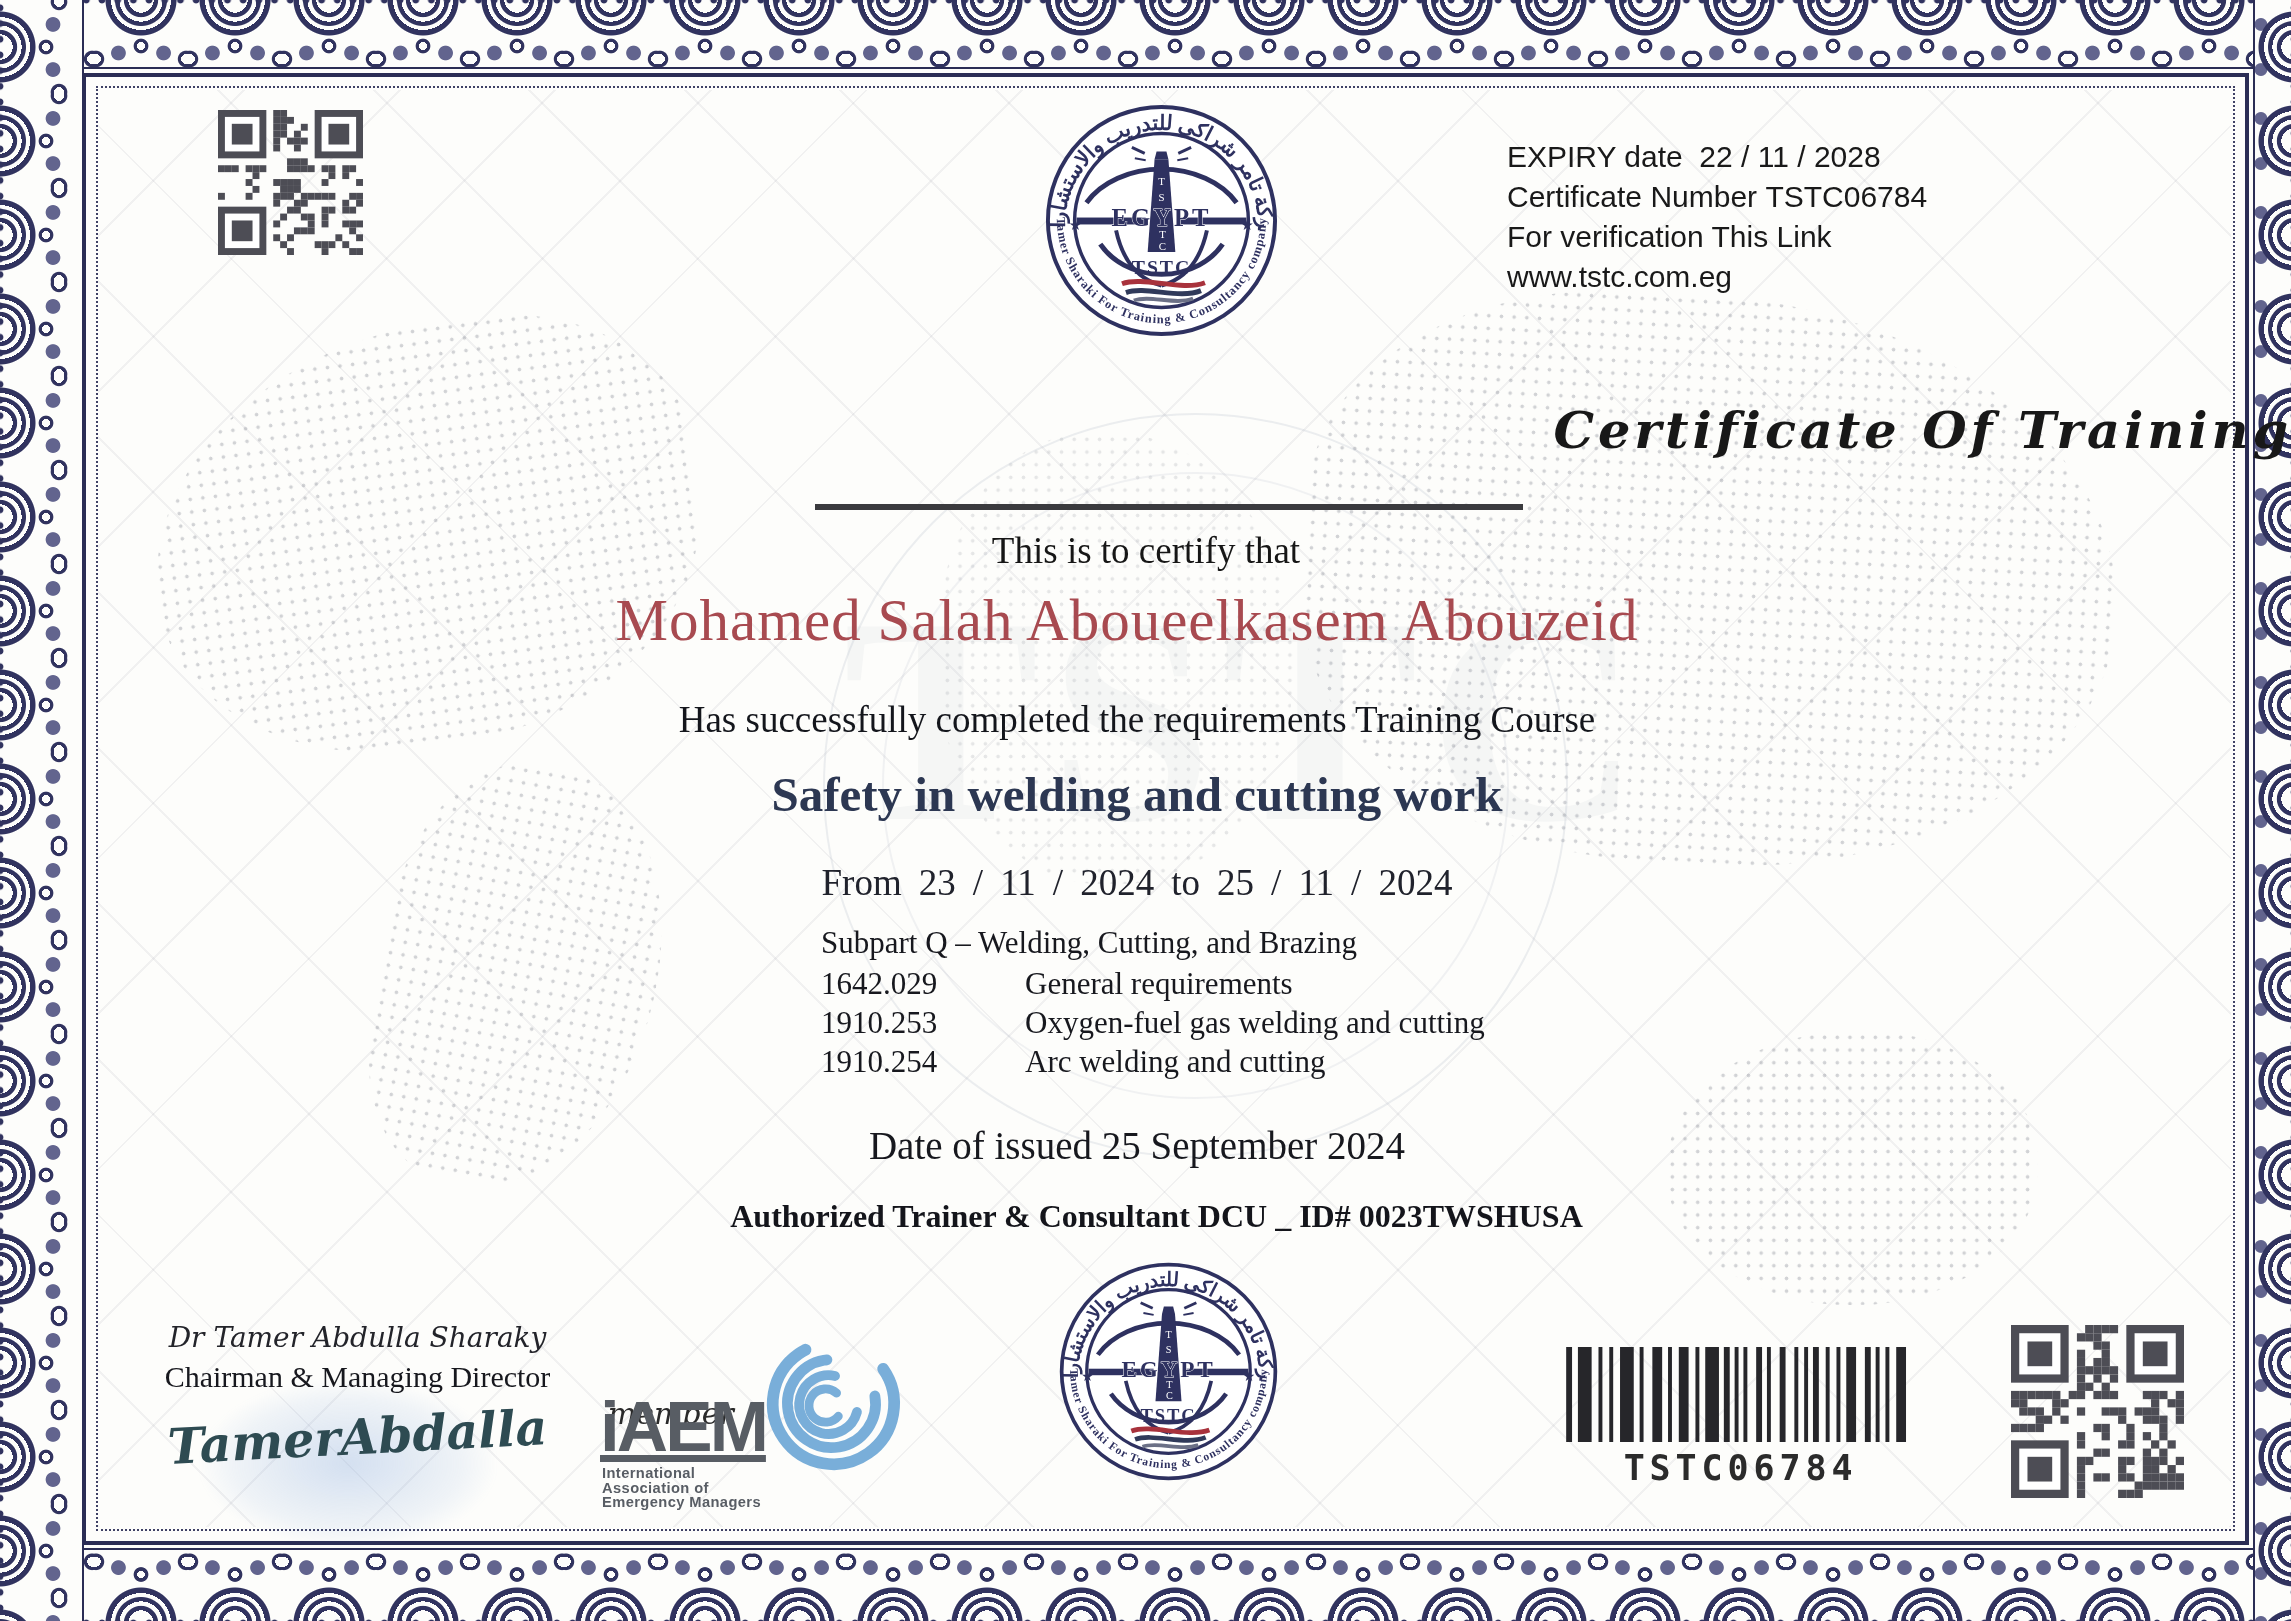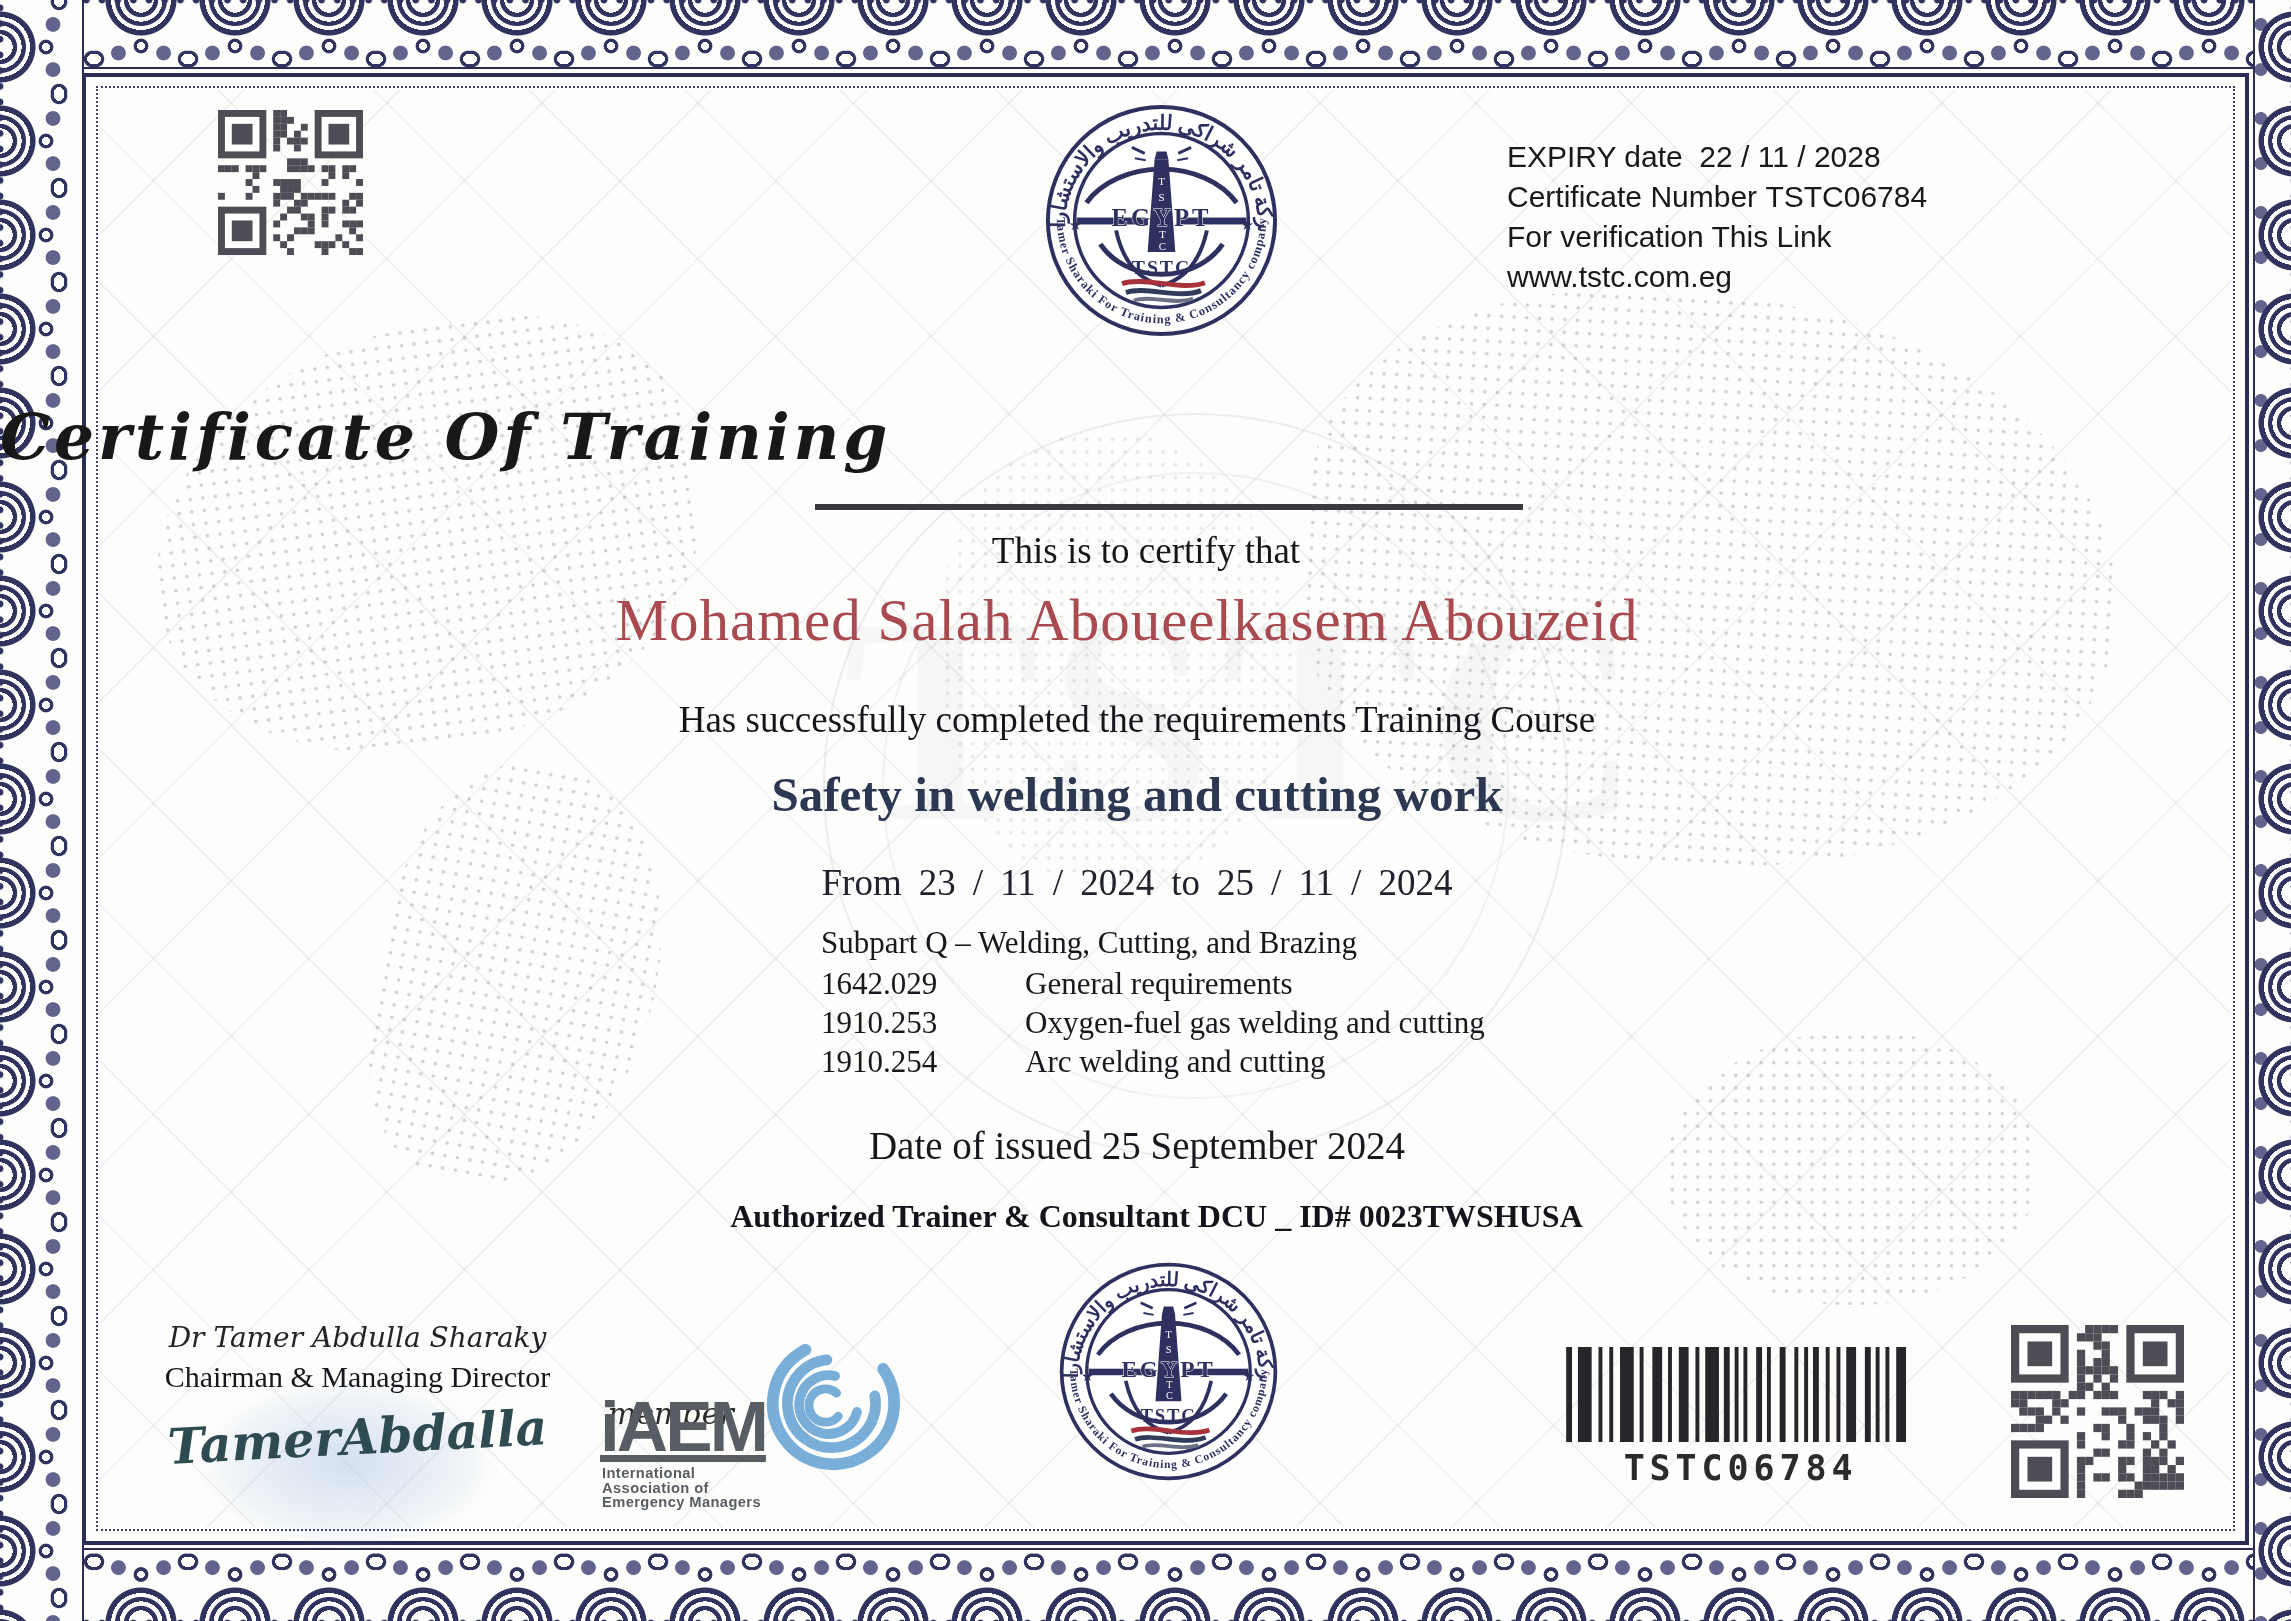--- a/index.html
+++ b/index.html
@@ -82,22 +82,22 @@
   .wm-ring2{position:absolute;left:784px;top:382px;width:627px;height:627px;border-radius:50%;
     border:2px solid rgba(172,182,198,.16);}
   .wm-text{position:absolute;left:745px;top:461px;width:745px;text-align:center;
     font-size:294px;font-weight:bold;color:rgba(150,162,184,.08);letter-spacing:9.8px;}
 
   
   .content{position:absolute;inset:0;z-index:3;}
   .qr{position:absolute;}
   .info-block{position:absolute;left:1507px;top:137px;
     font-family:"Liberation Sans","DejaVu Sans",sans-serif;font-size:30px;color:#191919;line-height:40px;}
-  .title-line{position:absolute;left:0;width:2292px;top:400px;text-align:left;
-    font-family:"DejaVu Serif",serif;font-style:italic;font-weight:bold;font-size:63px;
+  .title-line{position:absolute;left:0;width:2292px;top:400px;text-align:right;
+    font-family:"DejaVu Serif",serif;font-style:italic;font-weight:bold;font-size:51px;
     color:#181818;letter-spacing:3.9px;}
   .title-rule{position:absolute;left:815px;top:504px;width:708px;height:5.9px;background:#3a3a3e;}
   .certify-line{position:absolute;left:0;width:2292px;top:529px;text-align:center;
     font-size:37px;color:#161616;}
   .name-line{position:absolute;left:0;width:2254px;top:586px;text-align:center;
     font-size:59px;color:var(--name-red);letter-spacing:1px;}
   .completion-line{position:absolute;left:0;width:2274px;top:698px;text-align:center;
     font-size:37px;color:#14161c;}
   .course-line{position:absolute;left:0;width:2274px;top:766px;text-align:center;
     font-size:49px;font-weight:600;color:var(--course-navy);}

